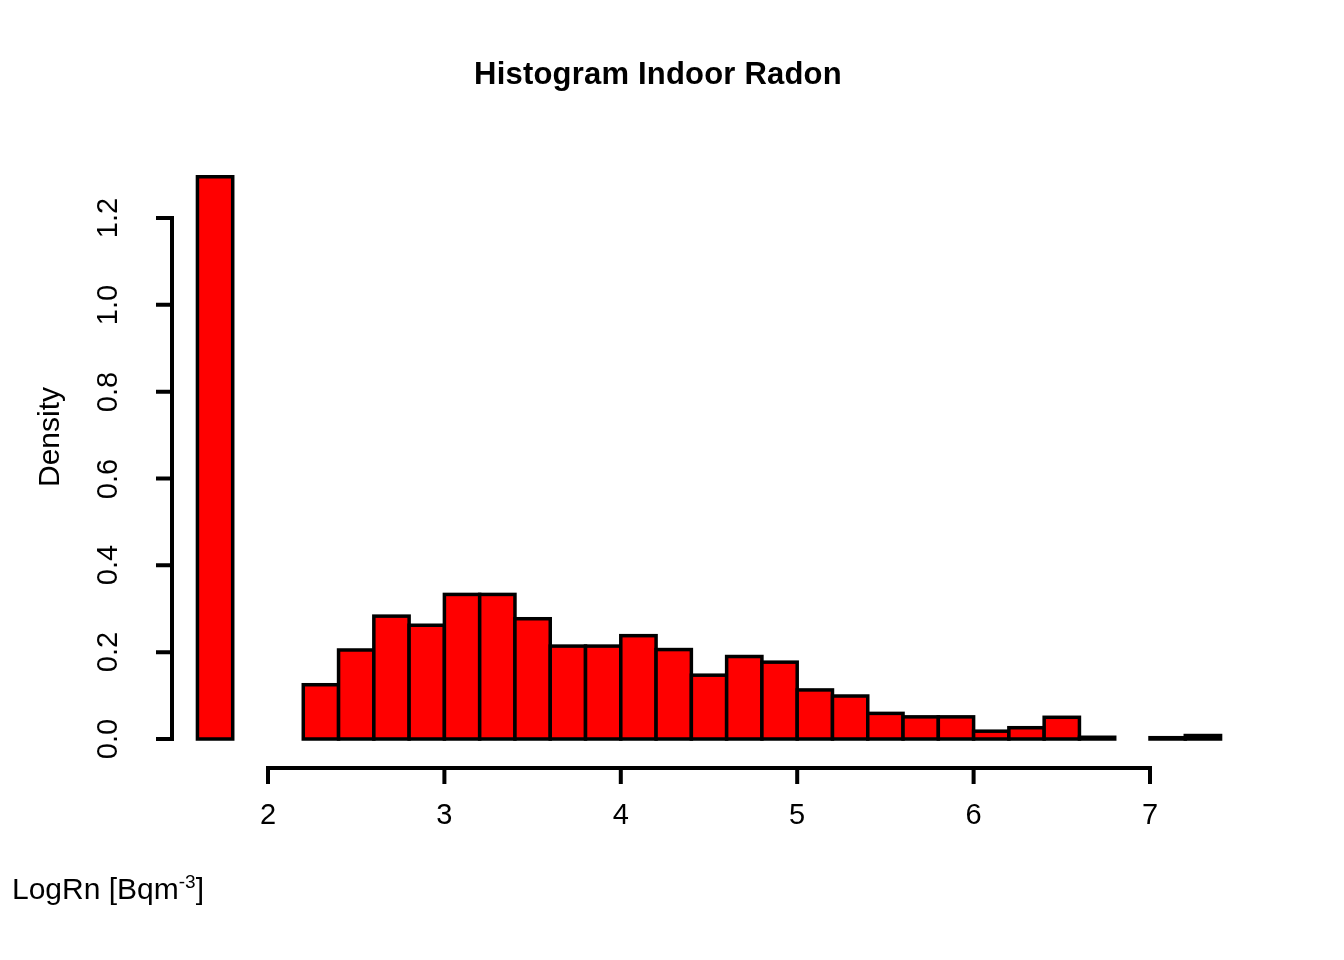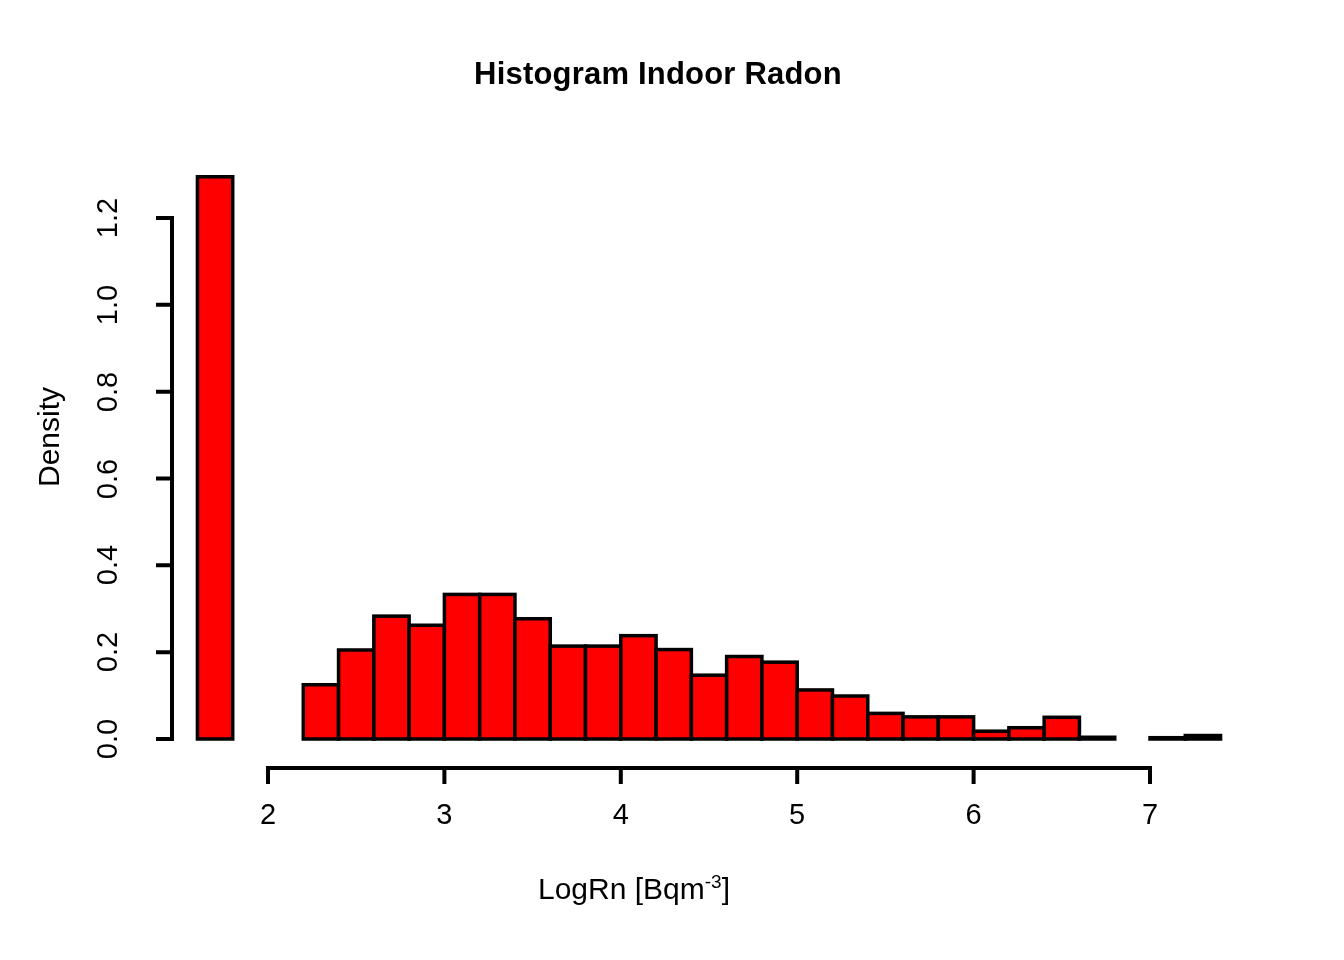--- a/index.html
+++ b/index.html
@@ -73,23 +73,23 @@
     position: absolute;
     top: 798px;
     font-size: 29px;
     text-align: center;
     width: 60px;
     margin-left: -30px;
   }
   #x-axis-title {
     position: absolute;
     top: 872px;
-    left: 4px;
+    left: 12px;
     width: 1260px;
-    text-align: center;
+    text-align: left;
     font-size: 30px;
     white-space: nowrap;
   }
   #x-axis-title sup {
     font-size: 19px;
     vertical-align: super;
     line-height: 0;
   }
 </style>
 </head>

